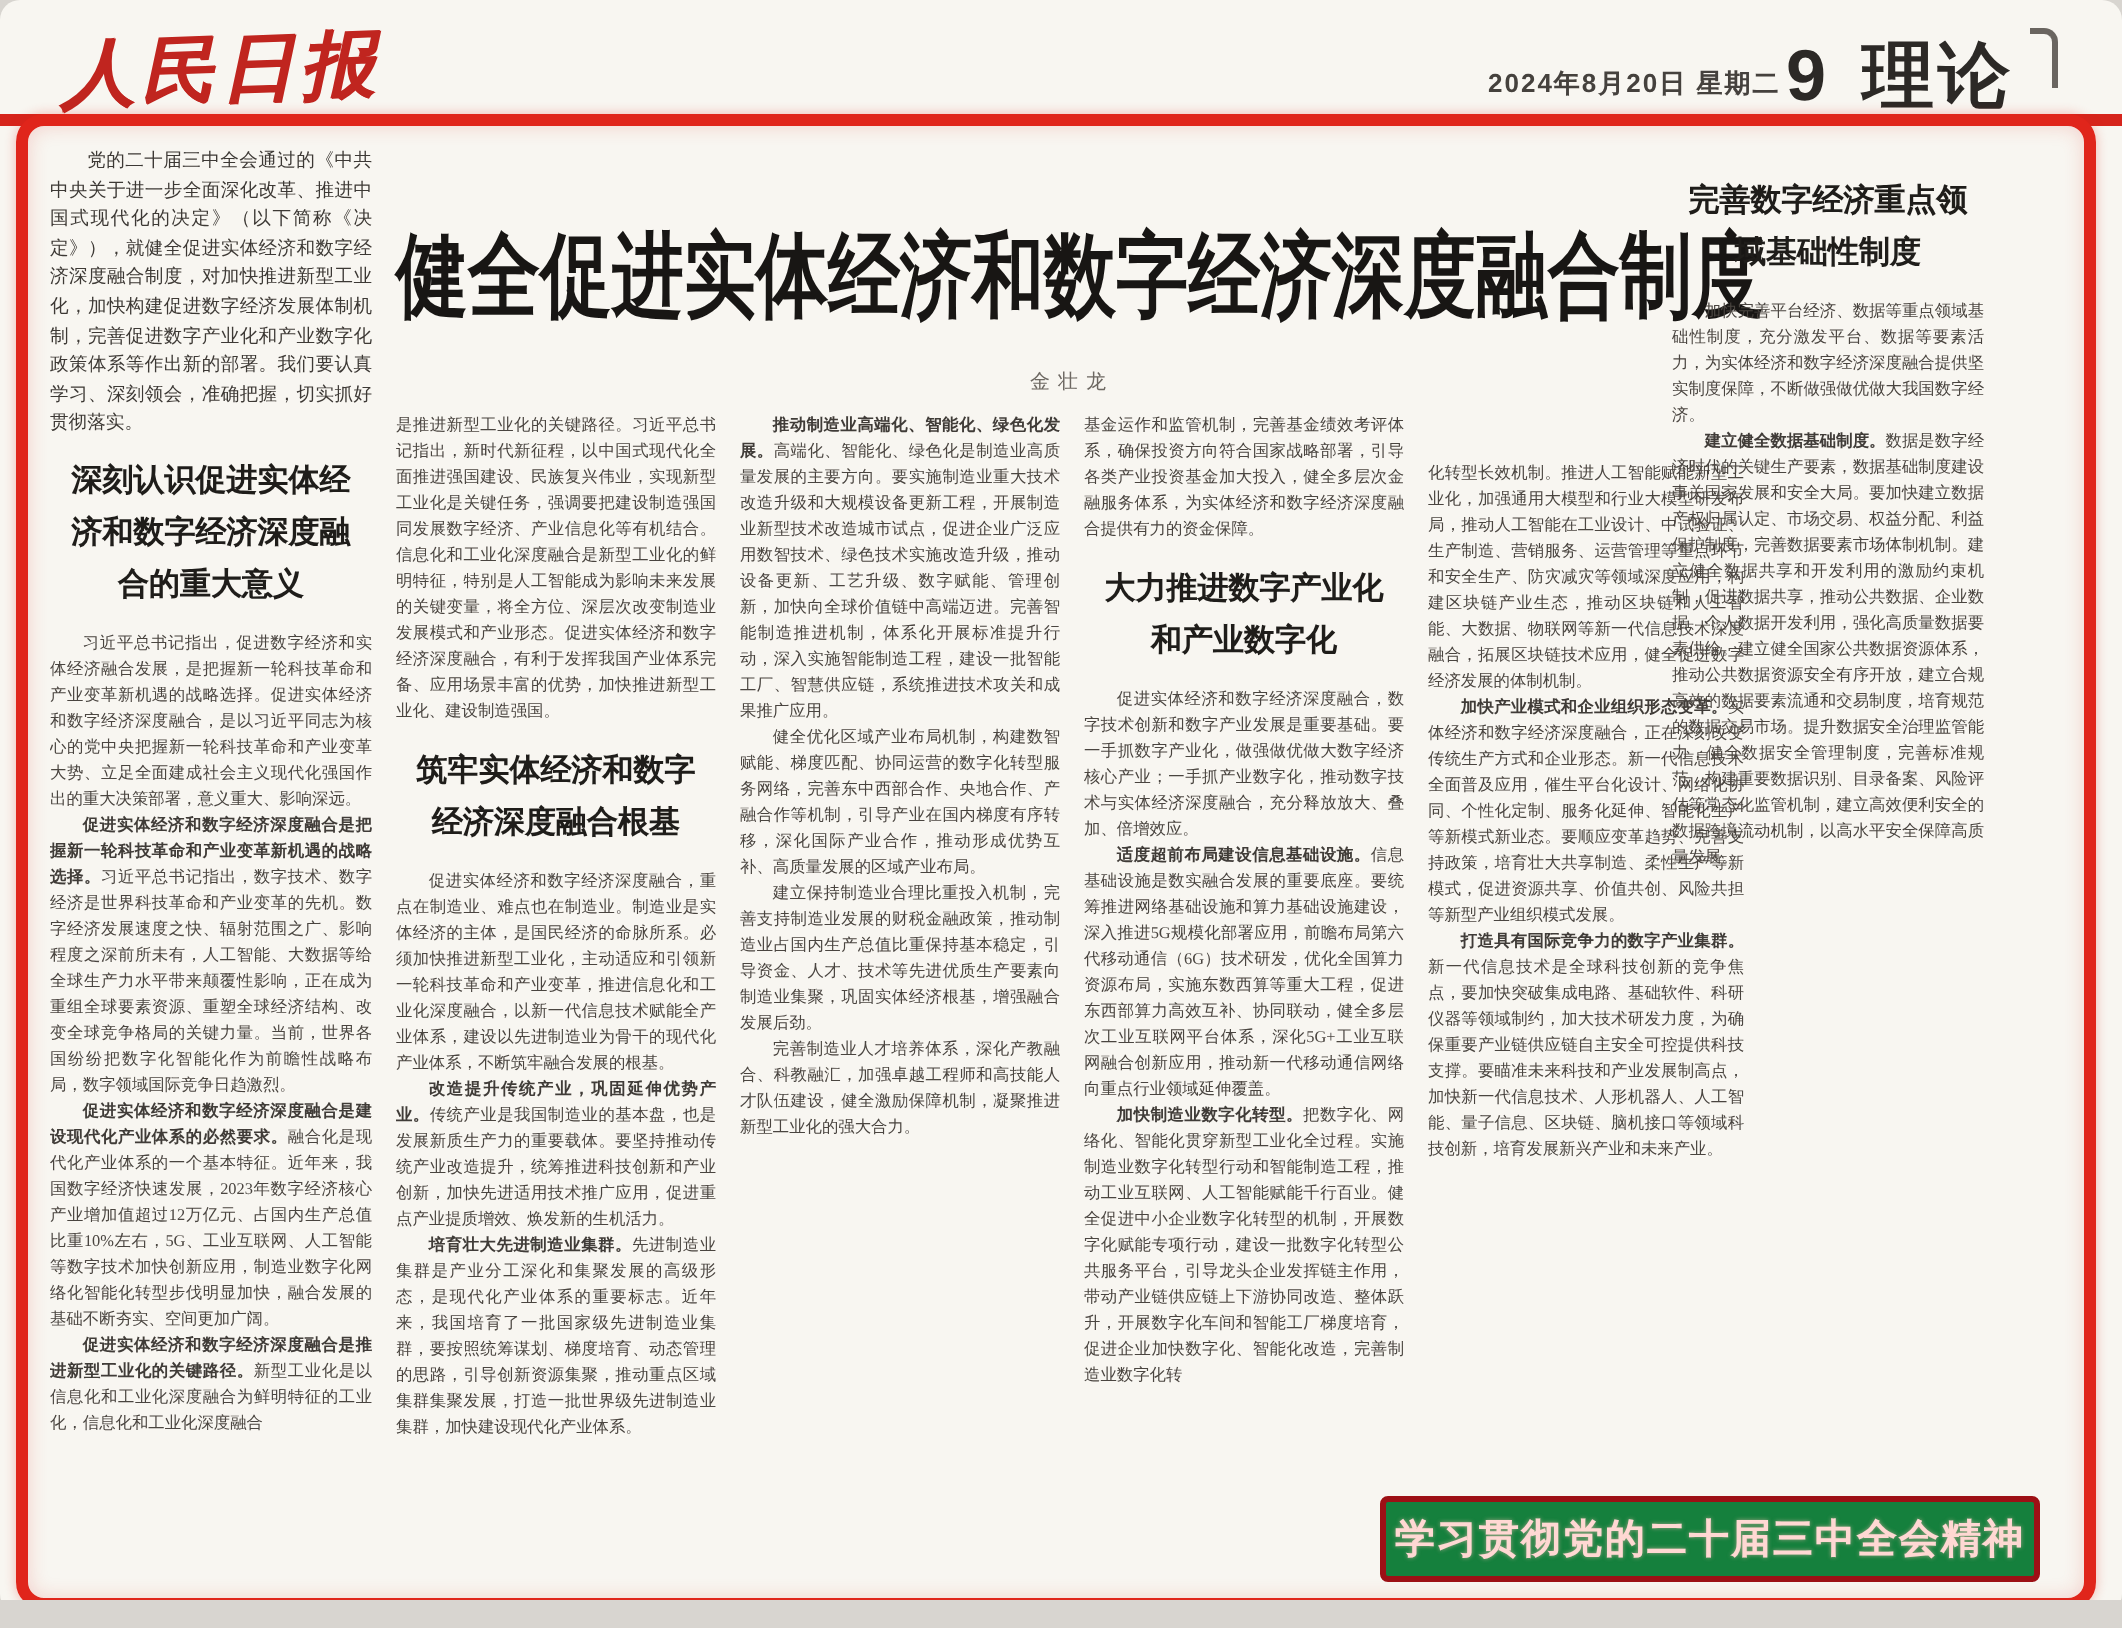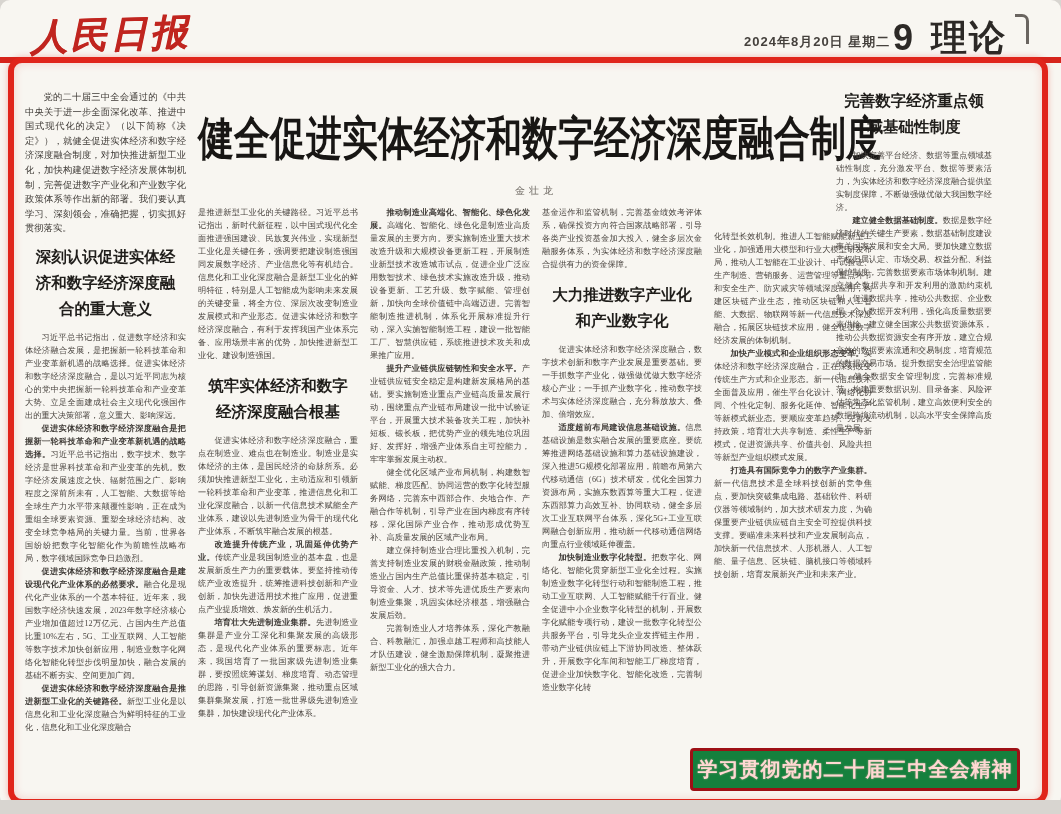--- a/index.html
+++ b/index.html
@@ -55,21 +55,21 @@
   .byline{
     position:absolute;left:198px;top:184px;width:676px;
     text-align:center;font-size:10px;color:#6d6862;letter-spacing:4px;
   }
   
   .col{
     position:absolute;overflow:hidden;
     font-size:8.2px;line-height:13px;color:#4a4540;
     text-align:justify;text-justify:inter-ideograph;
   }
-  .col-1{left:25px; top:90px; width:161px;height:722px;}
+  .col-1{left:25px; top:74px; width:161px;height:722px;}
   .col-2{left:198px;top:206px;width:160px;height:592px;}
   .col-3{left:370px;top:206px;width:160px;height:592px;}
   .col-4{left:542px;top:206px;width:160px;height:592px;}
   .col-5{left:714px;top:206px;width:158px;height:536px;margin-top:24px;}
   .col-6{left:836px;top:80px; width:156px;height:660px;}
   .intro{
     font-size:9.3px;line-height:14.6px;color:#3d3935;
     text-indent:2em;margin:0 0 4px 0;filter:blur(.25px);
   }
   .para{margin:0;text-indent:2em;filter:blur(.25px);}
@@ -132,21 +132,20 @@
     <div>
         <p class="para"><span>促进实体经济和数字经济深度融合，重点在制造业、难点也在制造业。制造业是实体经济的主体，是国民经济的命脉所系。必须加快推进新型工业化，主动适应和引领新一轮科技革命和产业变革，推进信息化和工业化深度融合，以新一代信息技术赋能全产业体系，建设以先进制造业为骨干的现代化产业体系，不断筑牢融合发展的根基。</span></p>
         <p class="para"><span class="lead">改造提升传统产业，巩固延伸优势产业。</span><span>传统产业是我国制造业的基本盘，也是发展新质生产力的重要载体。要坚持推动传统产业改造提升，统筹推进科技创新和产业创新，加快先进适用技术推广应用，促进重点产业提质增效、焕发新的生机活力。</span></p>
         <p class="para"><span class="lead">培育壮大先进制造业集群。</span><span>先进制造业集群是产业分工深化和集聚发展的高级形态，是现代化产业体系的重要标志。近年来，我国培育了一批国家级先进制造业集群，要按照统筹谋划、梯度培育、动态管理的思路，引导创新资源集聚，推动重点区域集群集聚发展，打造一批世界级先进制造业集群，加快建设现代化产业体系。</span></p>
       </div>
   </div>
 
   <div class="col col-3">
     <div>
         <p class="para"><span class="lead">推动制造业高端化、智能化、绿色化发展。</span><span>高端化、智能化、绿色化是制造业高质量发展的主要方向。要实施制造业重大技术改造升级和大规模设备更新工程，开展制造业新型技术改造城市试点，促进企业广泛应用数智技术、绿色技术实施改造升级，推动设备更新、工艺升级、数字赋能、管理创新，加快向全球价值链中高端迈进。完善智能制造推进机制，体系化开展标准提升行动，深入实施智能制造工程，建设一批智能工厂、智慧供应链，系统推进技术攻关和成果推广应用。</span></p>
-        <p class="para"><span class="lead">提升产业链供应链韧性和安全水平。</span><span>产业链供应链安全稳定是构建新发展格局的基础。要实施制造业重点产业链高质量发展行动，围绕重点产业链布局建设一批中试验证平台，开展重大技术装备攻关工程，加快补短板、锻长板，把优势产业的领先地位巩固好、发挥好，增强产业体系自主可控能力，牢牢掌握发展主动权。</span></p>
         <p class="para"><span>健全优化区域产业布局机制，构建数智赋能、梯度匹配、协同运营的数字化转型服务网络，完善东中西部合作、央地合作、产融合作等机制，引导产业在国内梯度有序转移，深化国际产业合作，推动形成优势互补、高质量发展的区域产业布局。</span></p>
         <p class="para"><span>建立保持制造业合理比重投入机制，完善支持制造业发展的财税金融政策，推动制造业占国内生产总值比重保持基本稳定，引导资金、人才、技术等先进优质生产要素向制造业集聚，巩固实体经济根基，增强融合发展后劲。</span></p>
         <p class="para"><span>完善制造业人才培养体系，深化产教融合、科教融汇，加强卓越工程师和高技能人才队伍建设，健全激励保障机制，凝聚推进新型工业化的强大合力。</span></p>
       </div>
   </div>
 
   <div class="col col-4">
     <p class="para no-indent">基金运作和监管机制，完善基金绩效考评体系，确保投资方向符合国家战略部署，引导各类产业投资基金加大投入，健全多层次金融服务体系，为实体经济和数字经济深度融合提供有力的资金保障。</p>
     <h3 class="sec-h">大力推进数字产业化和产业数字化</h3>
     <div>

